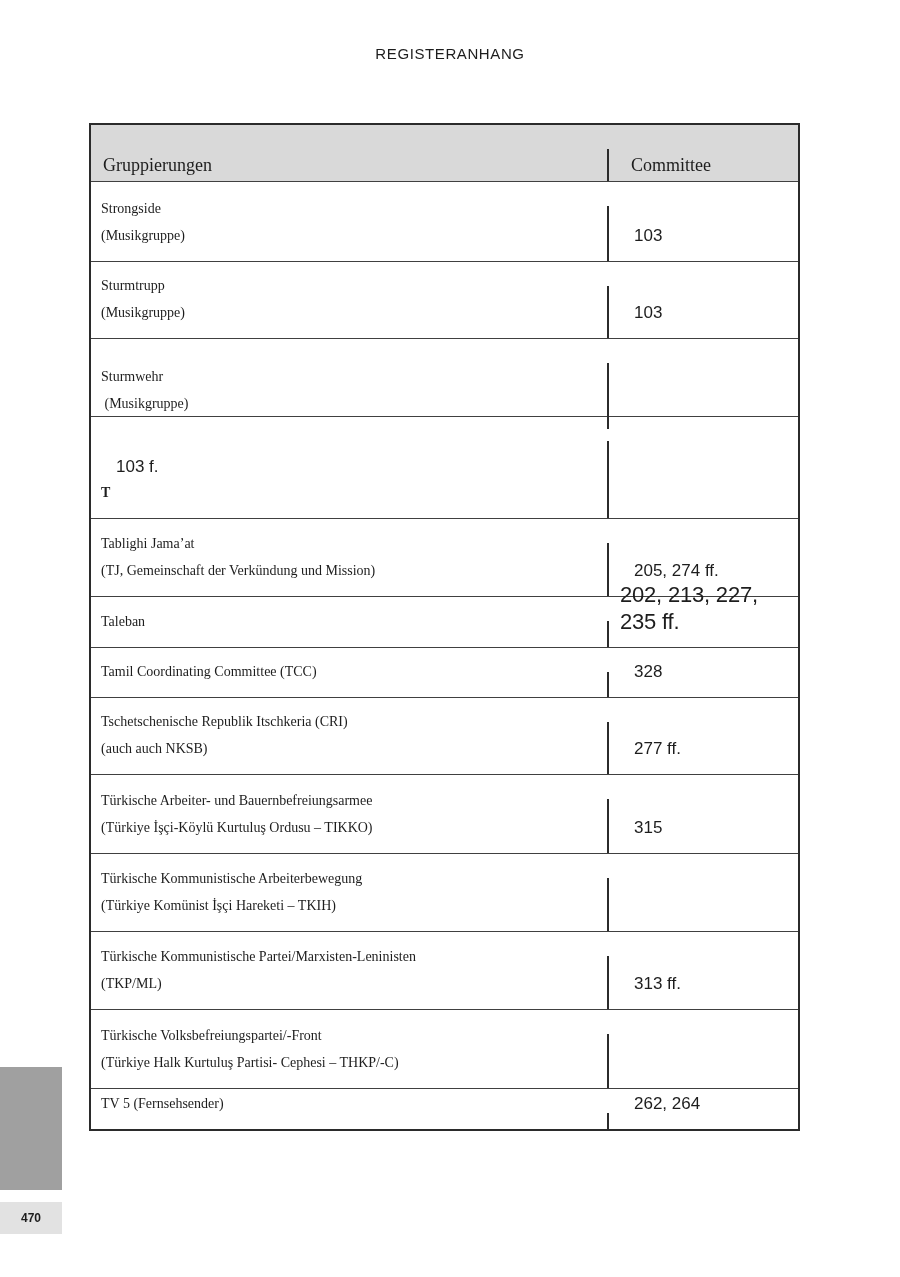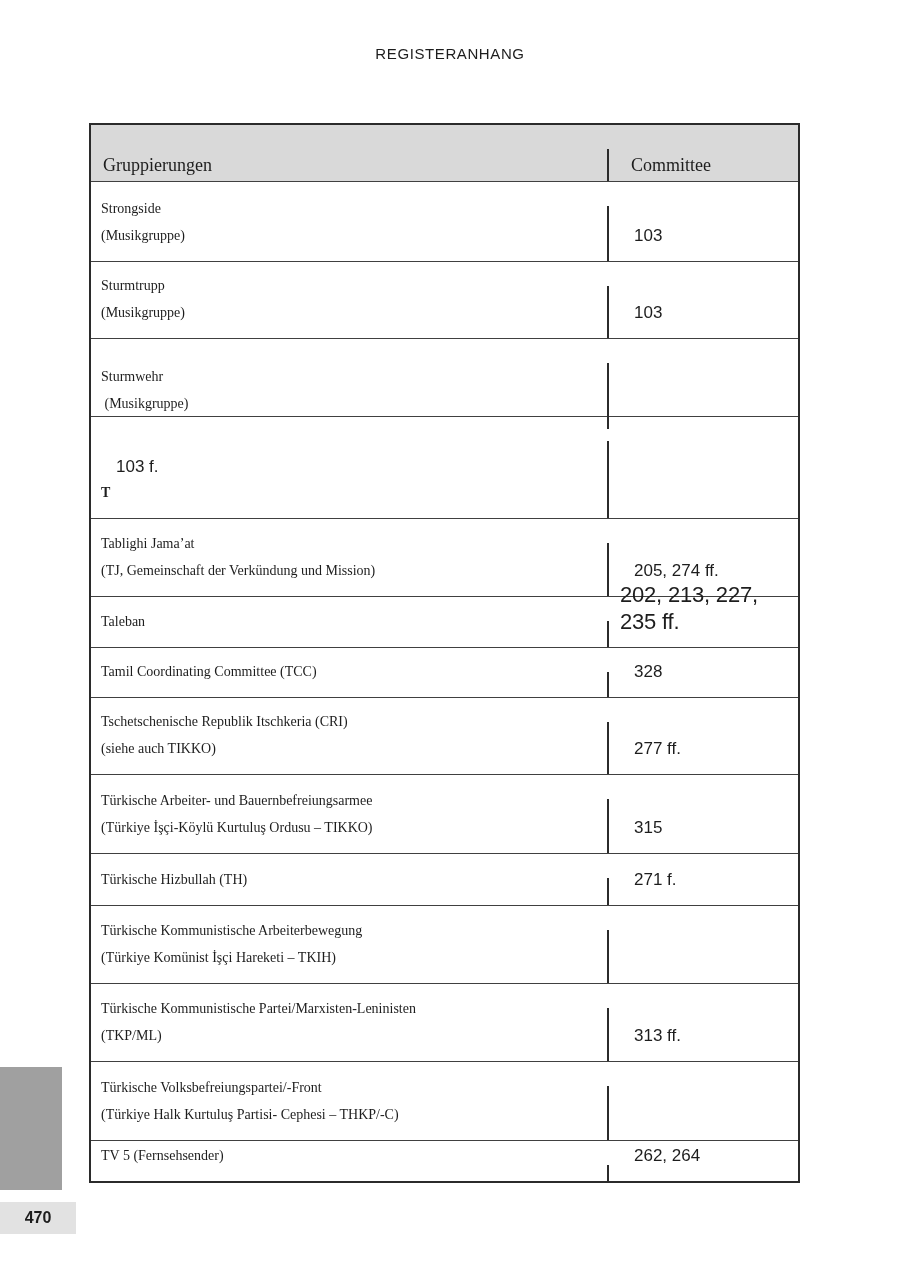--- a/index.html
+++ b/index.html
@@ -55,25 +55,25 @@
   .name-cell.header-cell{font-family:"Liberation Serif", serif;padding-left:12px;}
   .pages-cell.header-cell{font-family:"Liberation Serif", serif;padding-left:22px;}
   .group-name-line{white-space:pre;}
   .row.section .group-name-line{font-weight:bold;}
   .pages-cell.tight{padding-left:11px;font-size:22px;letter-spacing:-0.2px;}
   .side-block{
     position:absolute;left:0;top:1067px;width:62px;height:123px;
     background:var(--margin-block);
   }
   .folio{
-    position:absolute;left:0;top:1202px;width:76px;height:32px;
+    position:absolute;left:0;top:1202px;width:62px;height:32px;
     background:var(--folio-bg);
     display:flex;align-items:center;justify-content:center;
     font-family:"Liberation Sans", sans-serif;
-    font-weight:bold;font-size:16px;color:var(--text);
+    font-weight:bold;font-size:12px;color:var(--text);
   }
 </style>
 </head>
 <body>
 
 <div class="page">
 
   <div class="heading">REGISTERANHANG</div>
 
   <div class="register-table">
@@ -136,43 +136,35 @@
     <div class="cell name-cell">
             <div class="group-name-line">Tamil Coordinating Committee (TCC)</div>
           </div>
     <div class="cell pages-cell">
             <div>328</div>
           </div>
   </div>
         <div class="row body-row" style="height: 77px;">
     <div class="cell name-cell">
             <div class="group-name-line">Tschetschenische Republik Itschkeria (CRI)</div>
-            <div class="group-name-line">(siehe auch TIKKO)</div>
+            <div class="group-name-line">(auch auch NKSB)</div>
           </div>
     <div class="cell pages-cell">
             <div>277 ff.</div>
           </div>
   </div>
         <div class="row body-row" style="height: 79px;">
     <div class="cell name-cell">
             <div class="group-name-line">Türkische Arbeiter- und Bauernbefreiungsarmee</div>
             <div class="group-name-line">(Türkiye İşçi-Köylü Kurtuluş Ordusu – TIKKO)</div>
           </div>
     <div class="cell pages-cell">
             <div>315</div>
           </div>
   </div>
-        <div class="row body-row" style="height: 52px;">
-    <div class="cell name-cell">
-            <div class="group-name-line">Türkische Hizbullah (TH)</div>
-          </div>
-    <div class="cell pages-cell">
-            <div>271 f.</div>
-          </div>
-  </div>
         <div class="row body-row" style="height: 78px;">
     <div class="cell name-cell">
             <div class="group-name-line">Türkische Kommunistische Arbeiterbewegung</div>
             <div class="group-name-line">(Türkiye Komünist İşçi Hareketi – TKIH)</div>
           </div>
   </div>
         <div class="row body-row" style="height: 78px;">
     <div class="cell name-cell">
             <div class="group-name-line">Türkische Kommunistische Partei/Marxisten-Leninisten</div>
             <div class="group-name-line">(TKP/ML)</div>

